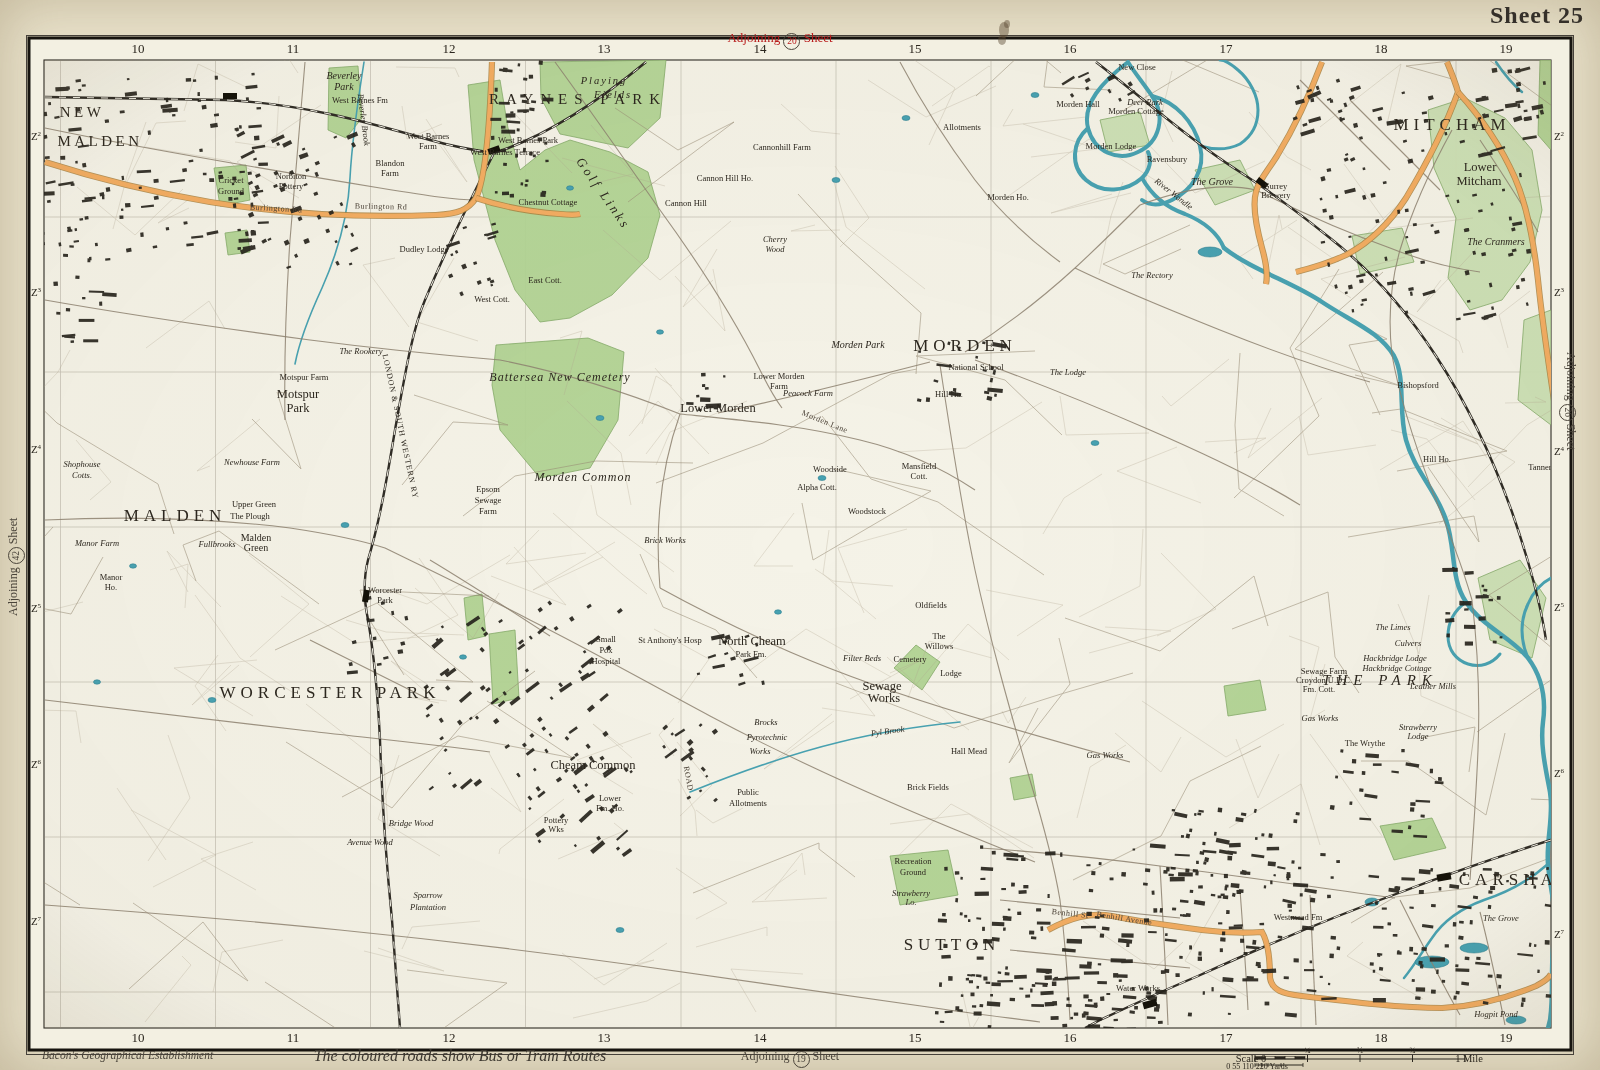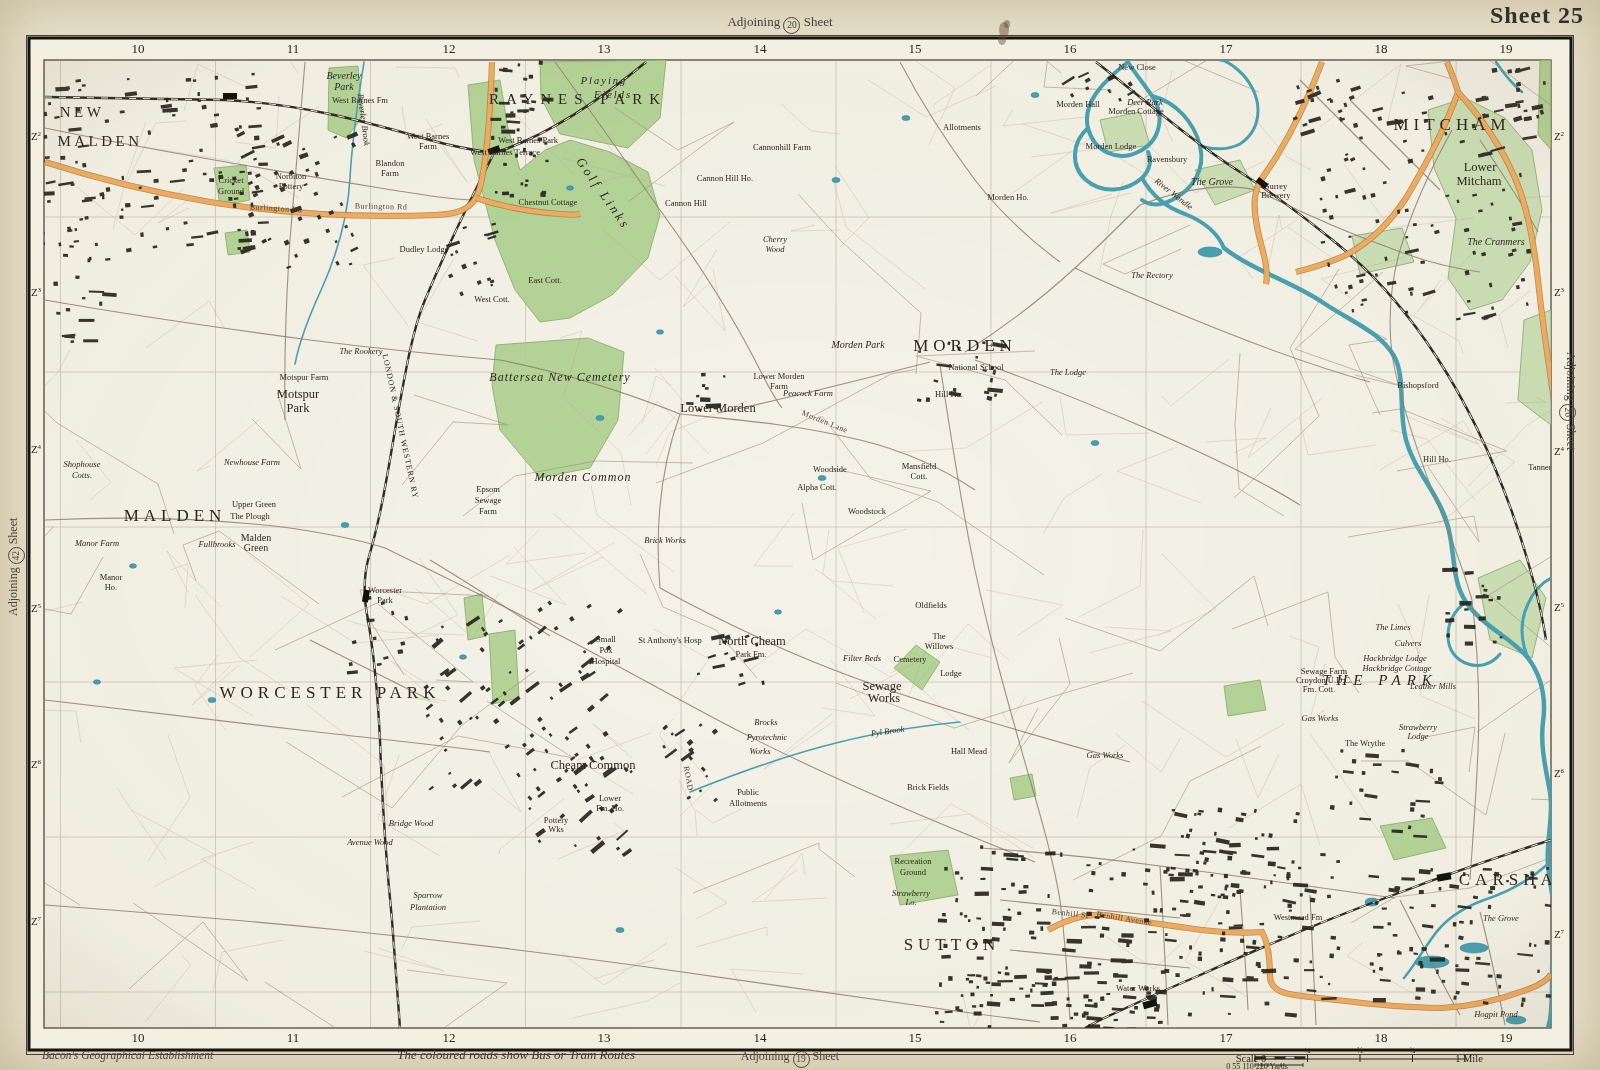--- a/index.html
+++ b/index.html
@@ -1,25 +1,25 @@
 <!DOCTYPE html>
 <html><head>
 <meta charset="utf-8">
 <style>
   html,body{margin:0;padding:0;background:#d8d1b8;}
   .sheet{position:relative;width:1600px;height:1070px;background:#e9e2cb;overflow:hidden;
          font-family:"Liberation Serif","DejaVu Serif",serif;color:#3a342a;
          box-shadow:inset 0 0 60px rgba(120,100,60,.35);}
   .mtext{position:absolute;white-space:nowrap;}
-  .top-adj{left:695px;top:14px;width:170px;text-align:center;font-size:13px;color:#404040;}
+  .top-adj{left:695px;top:30px;width:170px;text-align:center;font-size:13px;color:#b91c1c;}
   .sheet-title{right:16px;top:2px;font-size:24px;font-weight:600;letter-spacing:1px;color:#35302a;}
   .left-adj{left:6px;top:616px;transform:rotate(-90deg);transform-origin:0 0;font-size:12px;color:#4a443a;}
   .right-adj{left:1578px;top:352px;transform:rotate(90deg);transform-origin:0 0;font-size:12px;color:#4a443a;}
   .bot-attr{left:42px;top:1049px;font-size:11.5px;font-style:italic;color:#4a443a;}
-  .bot-note{left:285px;top:1047px;width:350px;text-align:right;font-style:italic;font-size:13px;color:#3d3830;}
+  .bot-note{left:285px;top:1047px;width:350px;text-align:center;font-style:italic;font-size:16px;color:#3d3830;}
   .bot-adj{left:723px;top:1049px;width:134px;text-align:center;font-size:12px;color:#4a443a;}
   .circ{display:inline-block;width:15px;height:15px;line-height:14px;border:1px solid #4a443a;border-radius:50%;
         font-size:9.5px;text-align:center;vertical-align:-2px;}
   svg text{font-family:"Liberation Serif","DejaVu Serif",serif;fill:#2b261e;text-anchor:middle;}
   .d1{font-size:17px;letter-spacing:5px;}
   .d2{font-size:15px;letter-spacing:3.5px;}
   .d2s{font-size:15px;letter-spacing:7px;}
   .dpark{font-size:15px;font-style:italic;letter-spacing:6px;}
   .loc{font-size:12.5px;}
   .loci{font-size:12px;font-style:italic;letter-spacing:1px;}

